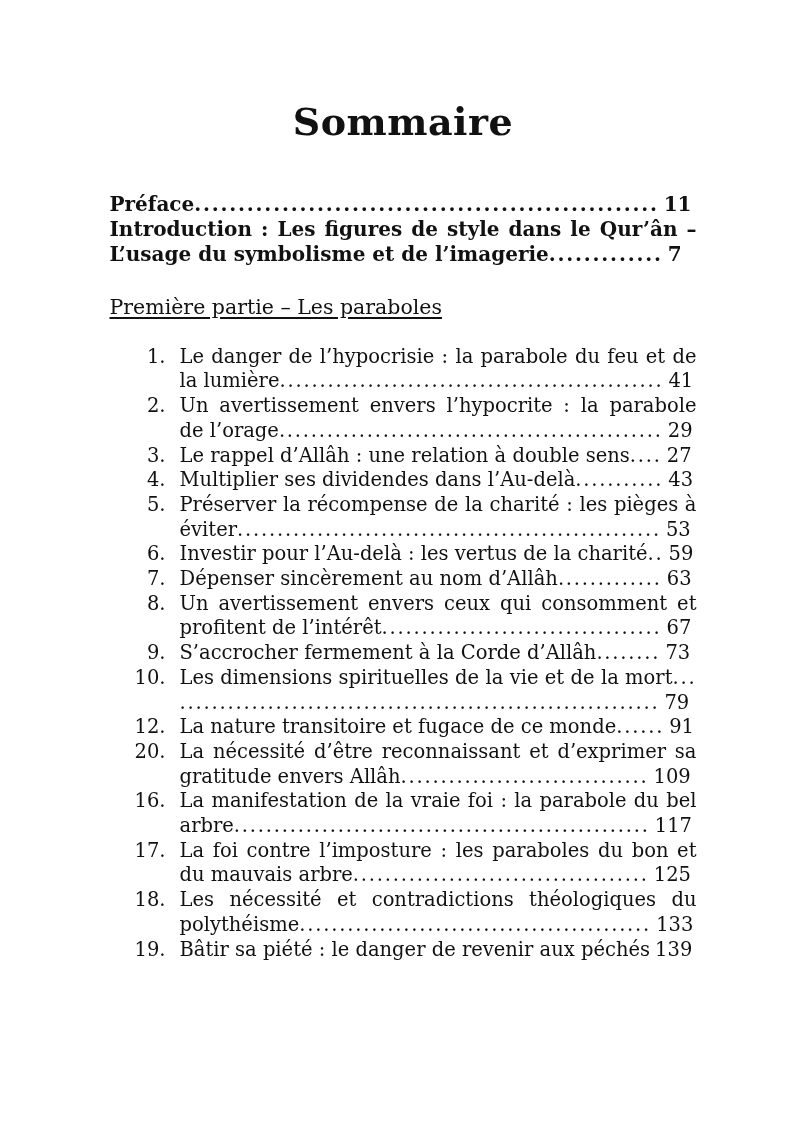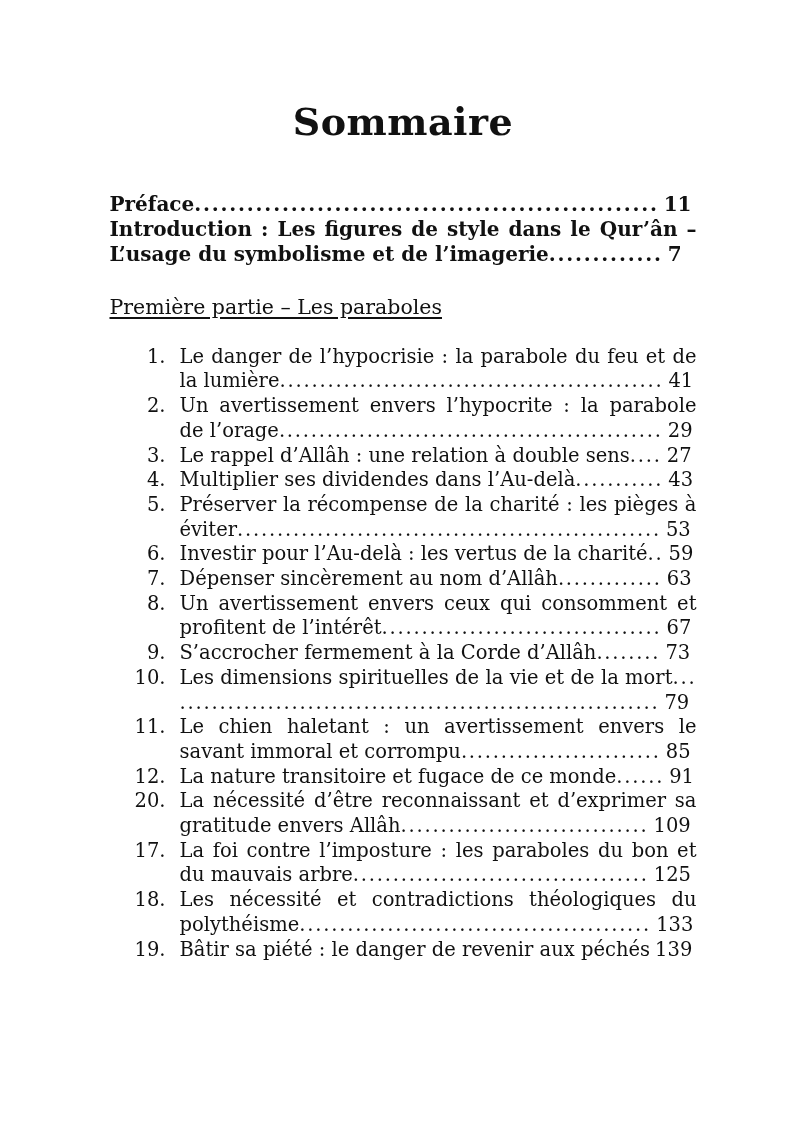--- a/index.html
+++ b/index.html
@@ -82,30 +82,30 @@
         </div>
         <div class="toc-entry">
           <span class="num">9.</span>
           <span class="ebody toc-line"><span class="etext">S’accrocher fermement à la Corde d’Allâh</span><span class="dots">.​.​.​.​.​.​.​.​</span><span class="pg">73</span></span>
         </div>
         <div class="toc-entry">
           <span class="num">10.</span>
           <span class="ebody toc-line"><span class="etext">Les dimensions spirituelles de la vie et de la mort</span><span class="dots">.​.​.​.​.​.​.​.​.​.​.​.​.​.​.​.​.​.​.​.​.​.​.​.​.​.​.​.​.​.​.​.​.​.​.​.​.​.​.​.​.​.​.​.​.​.​.​.​.​.​.​.​.​.​.​.​.​.​.​.​.​.​.​</span><span class="pg">79</span></span>
         </div>
         <div class="toc-entry">
-          <span class="num">11.</span>
-          <span class="ebody toc-line"><span class="etext">Le chien haletant : un avertissement envers le savant immoral et corrompu</span><span class="dots">.​.​.​.​.​.​.​.​.​.​.​.​.​.​.​.​.​.​.​.​.​.​.​.​.​</span><span class="pg">85</span></span>
-        </div>
-        <div class="toc-entry">
           <span class="num">12.</span>
           <span class="ebody toc-line"><span class="etext">La nature transitoire et fugace de ce monde</span><span class="dots">.​.​.​.​.​.​</span><span class="pg">91</span></span>
         </div>
         <div class="toc-entry">
           <span class="num">20.</span>
           <span class="ebody toc-line"><span class="etext">La nécessité d’être reconnaissant et d’exprimer sa gratitude envers Allâh</span><span class="dots">.​.​.​.​.​.​.​.​.​.​.​.​.​.​.​.​.​.​.​.​.​.​.​.​.​.​.​.​.​.​.​</span><span class="pg">109</span></span>
+        </div>
+        <div class="toc-entry">
+          <span class="num">16.</span>
+          <span class="ebody toc-line"><span class="etext">La manifestation de la vraie foi : la parabole du bel arbre</span><span class="dots">.​.​.​.​.​.​.​.​.​.​.​.​.​.​.​.​.​.​.​.​.​.​.​.​.​.​.​.​.​.​.​.​.​.​.​.​.​.​.​.​.​.​.​.​.​.​.​.​.​.​.​.​</span><span class="pg">117</span></span>
         </div>
         <div class="toc-entry">
           <span class="num">17.</span>
           <span class="ebody toc-line"><span class="etext">La foi contre l’imposture : les paraboles du bon et du mauvais arbre</span><span class="dots">.​.​.​.​.​.​.​.​.​.​.​.​.​.​.​.​.​.​.​.​.​.​.​.​.​.​.​.​.​.​.​.​.​.​.​.​.​</span><span class="pg">125</span></span>
         </div>
         <div class="toc-entry">
           <span class="num">18.</span>
           <span class="ebody toc-line"><span class="etext">Les nécessité et contradictions théologiques du polythéisme</span><span class="dots">.​.​.​.​.​.​.​.​.​.​.​.​.​.​.​.​.​.​.​.​.​.​.​.​.​.​.​.​.​.​.​.​.​.​.​.​.​.​.​.​.​.​.​.​</span><span class="pg">133</span></span>
         </div>
         <div class="toc-entry">

